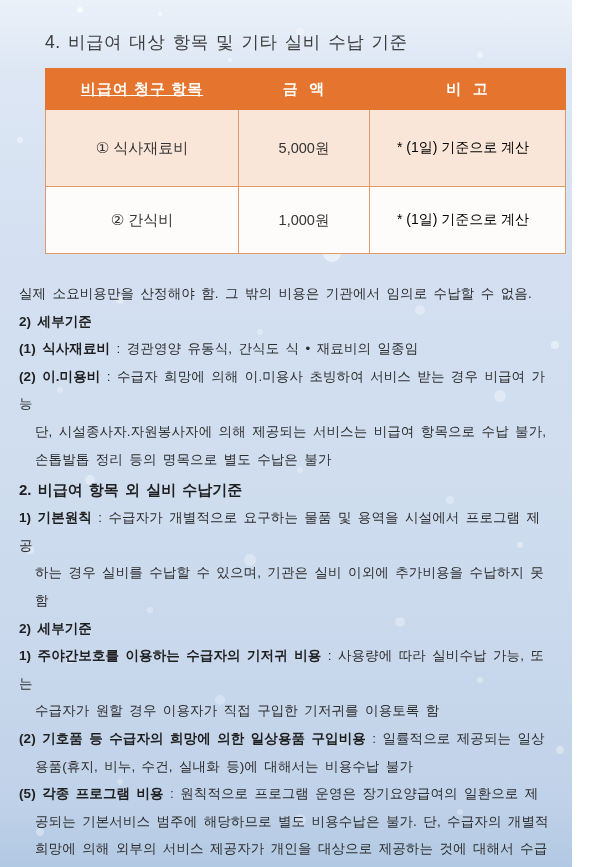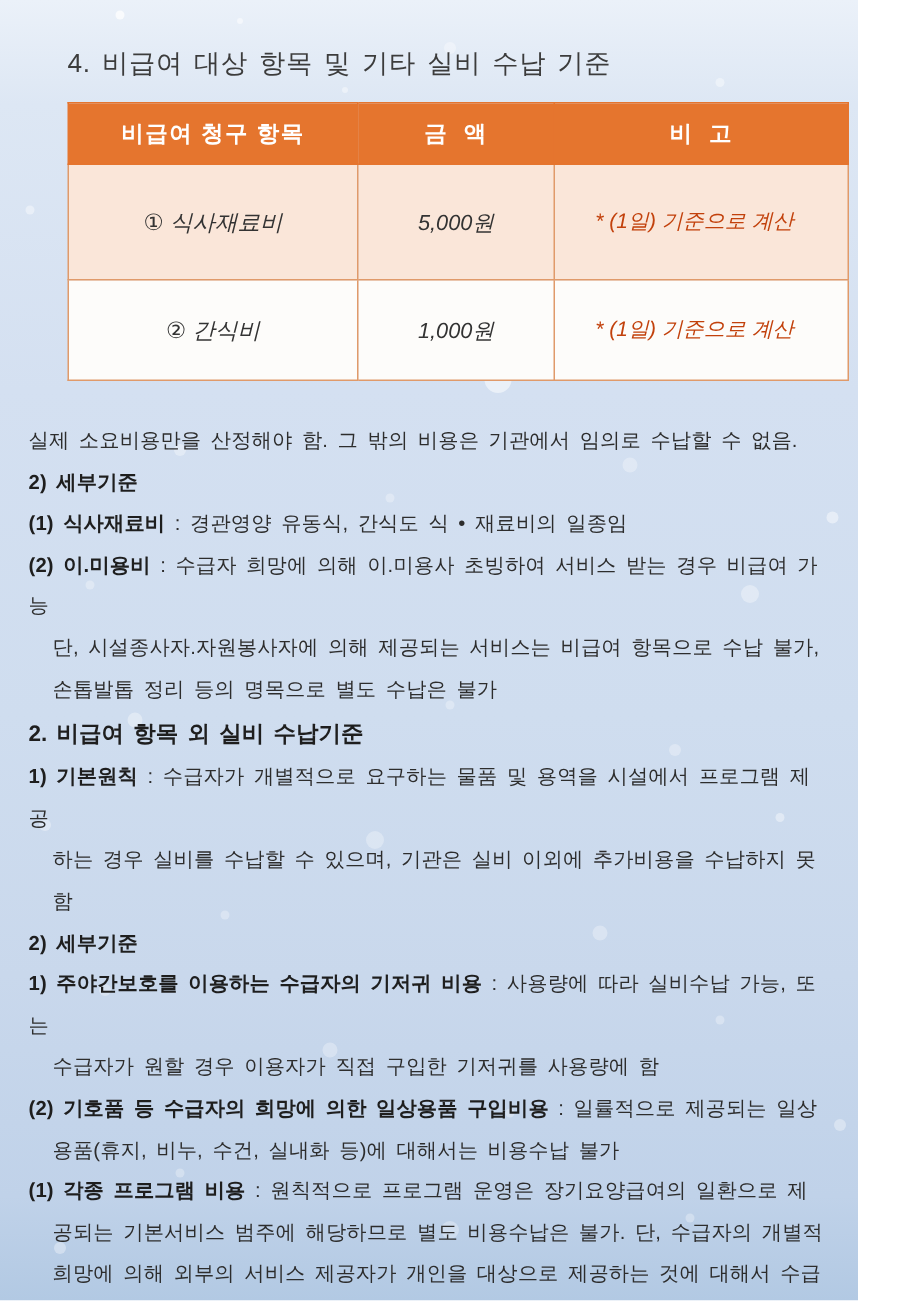--- a/index.html
+++ b/index.html
@@ -33,23 +33,23 @@
     text-align:center;vertical-align:middle;
     white-space:pre-wrap;
   }
   table.fee th{
     background:#e5752e;color:#ffffff;
     font-size:15px;font-weight:bold;height:38px;
     border-color:#e5752e;letter-spacing:1px;
   }
   tr.r1 td{background:#fae6d9;height:74px;}
   tr.r2 td{background:#fdfcfa;height:64px;}
-  td{font-size:15px;color:#333333;font-style:italic;}
-  .c1{width:190px;} .c2{width:128px;} .c3{width:193px;}
-  td.note{font-size:14px;text-align:right;padding-right:10px;color:#c2410c;}
+  td{font-size:15px;color:#333333;}
+  .c1{width:190px;text-decoration:underline;} .c2{width:128px;} .c3{width:193px;}
+  td.note{font-size:14px;text-align:right;padding-right:10px;color:#000000;}
   td.amount{font-size:14.5px;margin-left:44px;}
 
   .bodytext{margin:26px 20px 0 19px;color:#2d2d2d;}
   .h2{
     font-size:15px;font-weight:bold;color:#1e1e1e;
     line-height:28px;margin-top:3px;word-spacing:2px;
   }
   .line{
     font-size:13.5px;line-height:27.6px;word-spacing:2.5px;
     letter-spacing:.1px;
@@ -140,23 +140,23 @@
       <div class="line"><span class="lb">(2) 이.미용비</span><span> : 수급자 희망에 의해 이.미용사 초빙하여 서비스 받는 경우 비급여 가능</span></div>
       <div class="line indent"><span>단, 시설종사자.자원봉사자에 의해 제공되는 서비스는 비급여 항목으로 수납 불가,</span></div>
       <div class="line indent"><span>손톱발톱 정리 등의 명목으로 별도 수납은 불가</span></div>
 
       <div class="h2">2. 비급여 항목 외 실비 수납기준</div>
 
       <div class="line"><span class="lb">1) 기본원칙</span><span> : 수급자가 개별적으로 요구하는 물품 및 용역을 시설에서 프로그램 제공</span></div>
       <div class="line indent"><span>하는 경우 실비를 수납할 수 있으며, 기관은 실비 이외에 추가비용을 수납하지 못함</span></div>
       <div class="line"><span class="lb">2) 세부기준</span></div>
       <div class="line"><span class="lb">1) 주야간보호를 이용하는 수급자의 기저귀 비용</span><span> : 사용량에 따라 실비수납 가능, 또는</span></div>
-      <div class="line indent"><span>수급자가 원할 경우 이용자가 직접 구입한 기저귀를 사용량에 함</span></div>
+      <div class="line indent"><span>수급자가 원할 경우 이용자가 직접 구입한 기저귀를 이용토록 함</span></div>
       <div class="line"><span class="lb">(2) 기호품 등 수급자의 희망에 의한 일상용품 구입비용</span><span> : 일률적으로 제공되는 일상</span></div>
       <div class="line indent"><span>용품(휴지, 비누, 수건, 실내화 등)에 대해서는 비용수납 불가</span></div>
-      <div class="line"><span class="lb">(1) 각종 프로그램 비용</span><span> : 원칙적으로 프로그램 운영은 장기요양급여의 일환으로 제</span></div>
+      <div class="line"><span class="lb">(5) 각종 프로그램 비용</span><span> : 원칙적으로 프로그램 운영은 장기요양급여의 일환으로 제</span></div>
       <div class="line indent"><span>공되는 기본서비스 범주에 해당하므로 별도 비용수납은 불가. 단, 수급자의 개별적</span></div>
       <div class="line indent"><span>희망에 의해 외부의 서비스 제공자가 개인을 대상으로 제공하는 것에 대해서 수급</span></div>
       <div class="line indent"><span>자가 실비를 부담하는 것은 가능</span></div>
 
     </div>
   </div>
 </div>
 
 </body></html>

